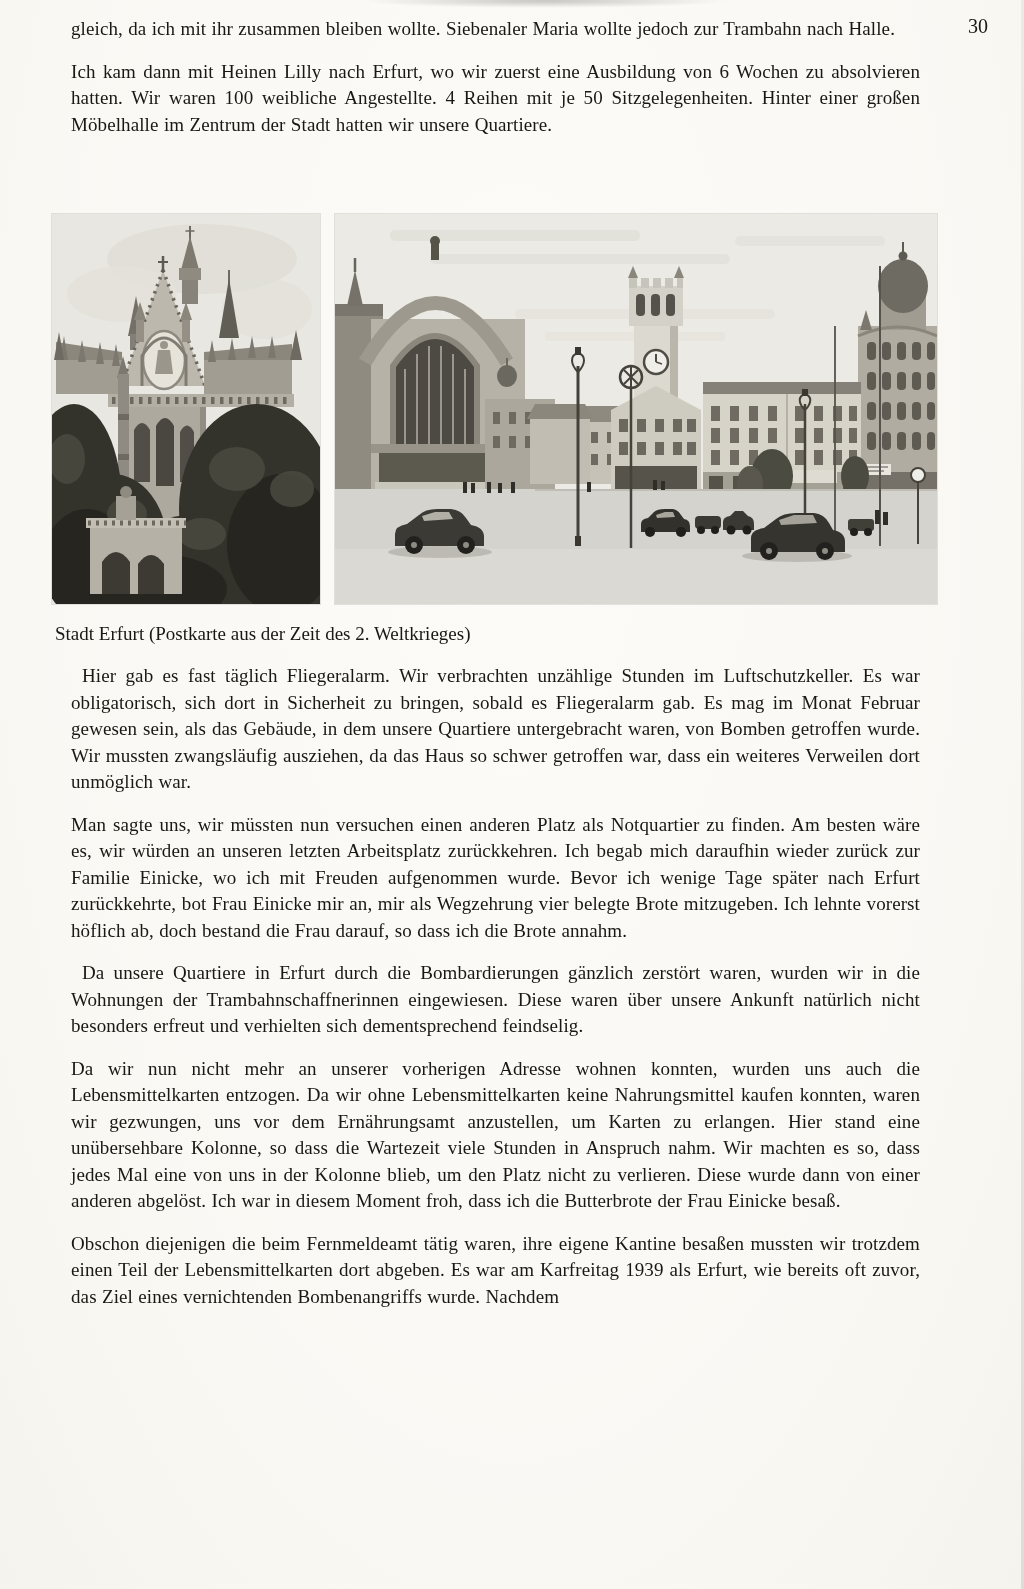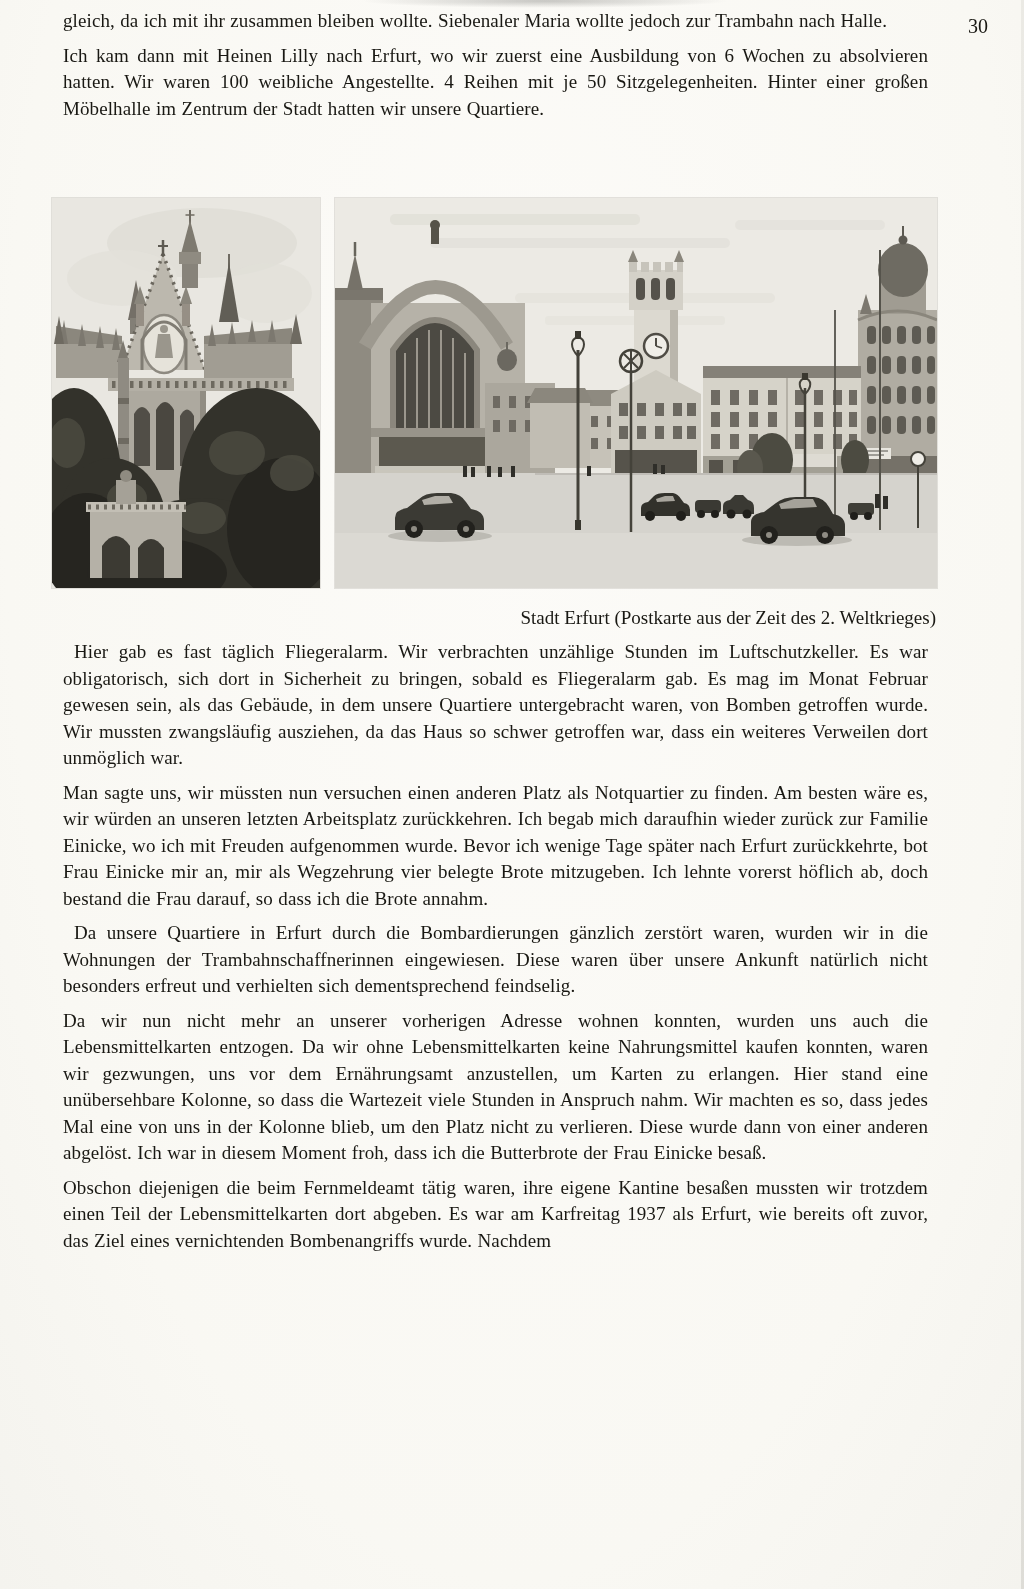--- a/index.html
+++ b/index.html
@@ -21,39 +21,39 @@
     background:linear-gradient(to bottom, rgba(120,118,110,0.10), rgba(120,118,110,0.18));
   }
   .page-number{
     position:absolute;top:14px;right:36px;
     font-size:20px;line-height:24px;
   }
   .text-col{
     position:absolute;left:55px;top:0;width:881px;
   }
   p.body{
-    margin:8px;
+    margin:16px;
     font-size:19px;
     line-height:26.5px;
     text-align:justify;
     letter-spacing:0.1px;
     word-spacing:0.5px;
   }
   .first{margin-top:96px;}
   .indent{text-indent:11px;}
   .gap-before{margin-top:38px;}
   .after-caption{margin-top:25px;}
   .photos-row{
     margin:76px 0 0 -3px;
     display:flex;gap:15px;
   }
   .photo{flex:none;display:block;box-shadow:0 0 0 1px rgba(150,148,140,0.25);}
   .caption{
     margin:16px 0 0 0;
-    text-align:right;
+    text-align:left;
     font-size:19px;line-height:27px;
   }
 </style>
 </head>
 <body>
 
 <div class="page">
 
   <div class="scan-smudge-top"></div>
   <div class="scan-edge-right"></div>
@@ -409,16 +409,16 @@
           <circle cx="533" cy="318" r="4" fill="#201f1b"></circle>
       </svg>
     </figure>
 
     <figcaption class="caption">Stadt Erfurt (Postkarte aus der Zeit des 2. Weltkrieges)</figcaption>
 
     <p class="body indent after-caption">Hier gab es fast täglich Fliegeralarm. Wir verbrachten unzählige Stunden im Luftschutzkeller. Es war obligatorisch, sich dort in Sicherheit zu bringen, sobald es Fliegeralarm gab. Es mag im Monat Februar gewesen sein, als das Gebäude, in dem unsere Quartiere untergebracht waren, von Bomben getroffen wurde. Wir mussten zwangsläufig ausziehen, da das Haus so schwer getroffen war, dass ein weiteres Verweilen dort unmöglich war.</p>
     <p class="body">Man sagte uns, wir müssten nun versuchen einen anderen Platz als Notquartier zu finden. Am besten wäre es, wir würden an unseren letzten Arbeitsplatz zurückkehren. Ich begab mich daraufhin wieder zurück zur Familie Einicke, wo ich mit Freuden aufgenommen wurde. Bevor ich wenige Tage später nach Erfurt zurückkehrte, bot Frau Einicke mir an, mir als Wegzehrung vier belegte Brote mitzugeben. Ich lehnte vorerst höflich ab, doch bestand die Frau darauf, so dass ich die Brote annahm.</p>
     <p class="body indent gap-before">Da unsere Quartiere in Erfurt durch die Bombardierungen gänzlich zerstört waren, wurden wir in die Wohnungen der Trambahnschaffnerinnen eingewiesen. Diese waren über unsere Ankunft natürlich nicht besonders erfreut und verhielten sich dementsprechend feindselig.</p>
     <p class="body">Da wir nun nicht mehr an unserer vorherigen Adresse wohnen konnten, wurden uns auch die Lebensmittelkarten entzogen. Da wir ohne Lebensmittelkarten keine Nahrungsmittel kaufen konnten, waren wir gezwungen, uns vor dem Ernährungsamt anzustellen, um Karten zu erlangen. Hier stand eine unübersehbare Kolonne, so dass die Wartezeit viele Stunden in Anspruch nahm. Wir machten es so, dass jedes Mal eine von uns in der Kolonne blieb, um den Platz nicht zu verlieren. Diese wurde dann von einer anderen abgelöst. Ich war in diesem Moment froh, dass ich die Butterbrote der Frau Einicke besaß.</p>
-    <p class="body">Obschon diejenigen die beim Fernmeldeamt tätig waren, ihre eigene Kantine besaßen mussten wir trotzdem einen Teil der Lebensmittelkarten dort abgeben. Es war am Karfreitag 1937 als Erfurt, wie bereits oft zuvor, das Ziel eines vernichtenden Bombenangriffs wurde. Nachdem</p>
+    <p class="body">Obschon diejenigen die beim Fernmeldeamt tätig waren, ihre eigene Kantine besaßen mussten wir trotzdem einen Teil der Lebensmittelkarten dort abgeben. Es war am Karfreitag 1939 als Erfurt, wie bereits oft zuvor, das Ziel eines vernichtenden Bombenangriffs wurde. Nachdem</p>
 
   </main>
 </div>
 
 </body></html>

